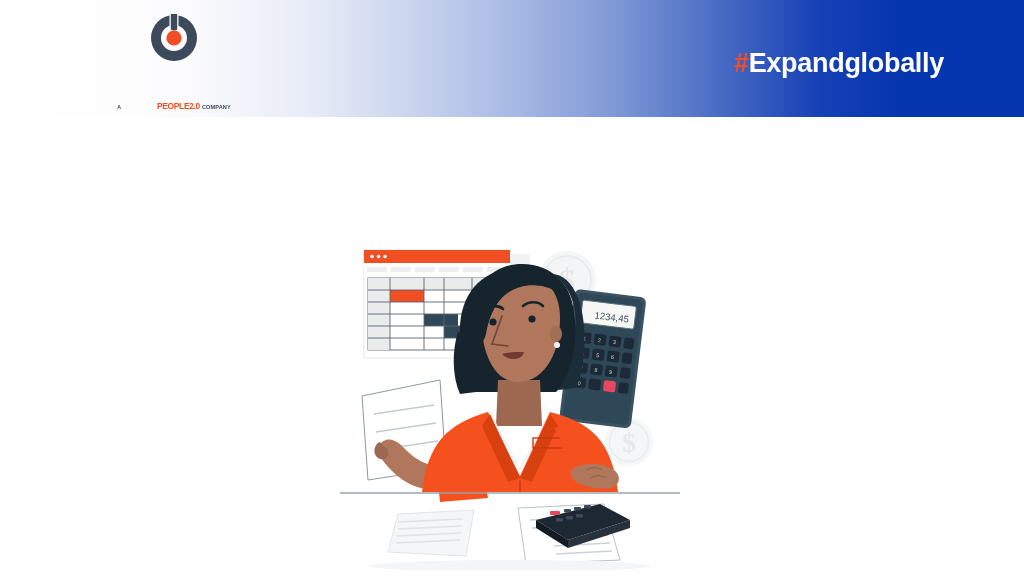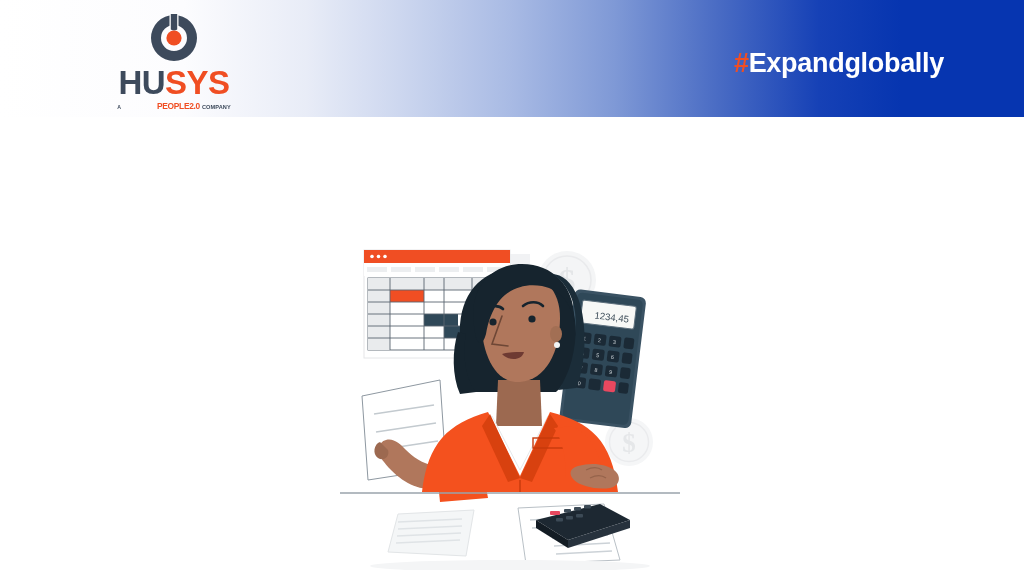--- a/index.html
+++ b/index.html
@@ -98,23 +98,20 @@
   <div class="logo-mark">
     <svg width="52" height="52" viewBox="0 0 52 52">
       <path d="M26 3 A23 23 0 1 0 26 49 A23 23 0 0 0 26 3 Z
                M26 13 A13 13 0 1 1 26 39 A13 13 0 1 1 26 13 Z" fill="#3d4a5c"></path>
       <path d="M21.5 1 L30.5 1 L30.5 18 A7 7 0 0 1 21.5 18 Z" fill="#ffffff"></path>
       <path d="M22.8 2 L29.2 2 L29.2 17.5 A5.6 5.6 0 0 1 22.8 17.5 Z" fill="#3d4a5c"></path>
       <circle cx="26" cy="26" r="7.6" fill="#f04e23"></circle>
     </svg>
   </div>
 
-  <div class="logo-word">
-    <span class="hu">HU</span><span class="sys">SYS</span>
-  </div>
 
   <div class="logo-tag">
     <span class="a">A</span>
     <span class="p20">PEOPLE2.0</span>
     <span class="co">COMPANY</span>
   </div>
 </div>
 
 <div class="hashtag">
   <span class="hash">#</span><span class="word">Expandglobally</span>

